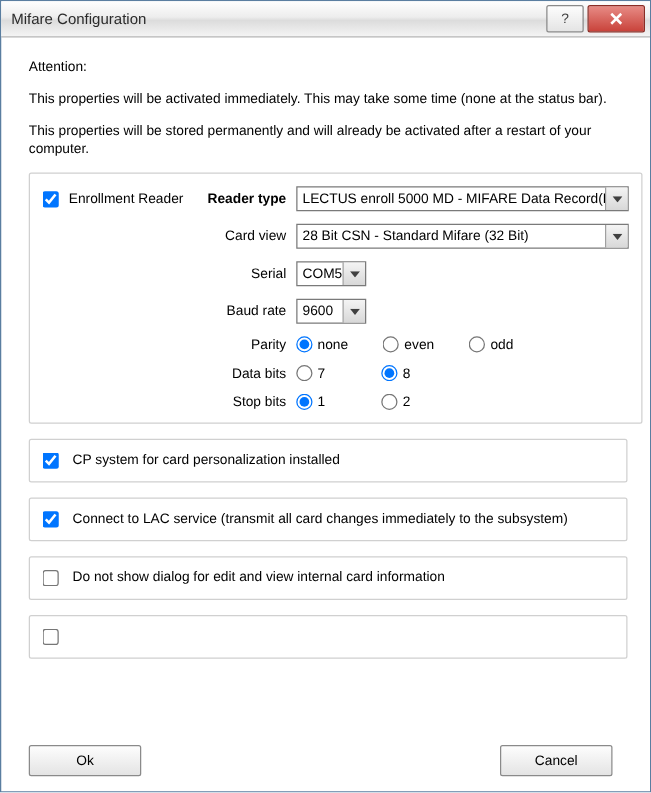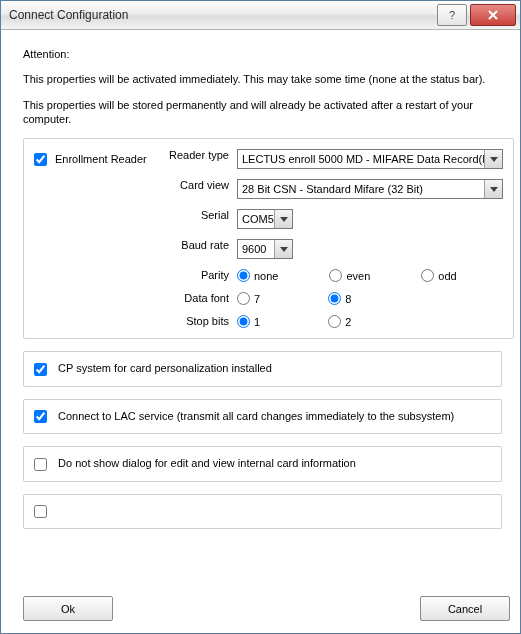--- a/index.html
+++ b/index.html
@@ -7,43 +7,43 @@
   .titlebar{height:28px;background:linear-gradient(to bottom,#fefefe 0%,#ededed 45%,#dcdcdc 55%,#f4f4f4 100%);border-bottom:1px solid #b4b4b4;display:flex;align-items:center;padding:0 0 0 8px;}
   .titlebar .title{flex:1;color:#2b2b2b;font-size:12px;}
   .tb-btn{height:20px;display:flex;align-items:center;justify-content:center;border:1px solid #8a8a8a;background:linear-gradient(to bottom,#fdfdfd,#e4e4e4);border-radius:2px;margin-right:3px;}
   .tb-help{width:28px;color:#444;}
   .tb-close{width:44px;background:linear-gradient(to bottom,#e78b85,#c9433b);border-color:#8a2c25;color:#fff;margin-right:4px;}
   .tb-close svg{display:block;}
   .client{position:relative;flex:1;padding:18px 18px 10px 22px;color:#000;}
   .attn{margin-bottom:12px;}
   .para{margin-bottom:12px;line-height:14px;}
   fieldset{border:1px solid #d0d0d0;border-radius:2px;margin:0 0 12px 0;padding:10px 10px 10px 10px;}
-  .row{display:flex;margin-bottom:10px;}
+  .row{display:flex;align-items:center;margin-bottom:10px;}
   .row.last{margin-bottom:0;}
   .enroll-lbl{margin-left:4px;}
   input[type=checkbox]{margin:0 4px 0 0;vertical-align:middle;}
   input[type=radio]{margin:0 4px 0 0;vertical-align:middle;}
   .select{display:inline-flex;align-items:center;height:20px;border:1px solid #7a7a7a;background:#fff;box-sizing:border-box;}
   .select .sval{flex:1;padding:0 4px;white-space:nowrap;overflow:hidden;}
   .select .sbtn{width:17px;height:18px;border-left:1px solid #a0a0a0;background:linear-gradient(to bottom,#f4f4f4,#d8d8d8);display:flex;align-items:center;justify-content:center;}
   .select .sbtn svg{display:block;}
   .w-lg{width:266px;}
   .w-sm{width:56px;}
-  .rg{display:flex;align-items:center;gap:23px;}
+  .rg{display:flex;align-items:center;}
   .ropt{display:flex;align-items:center;margin-right:28px;}
   .chk-line label{margin-left:4px;}
-  .footer{position:absolute;bottom:12px;left:22px;right:10px;display:flex;justify-content:space-between;}
+  .footer{position:absolute;bottom:12px;left:22px;right:30px;display:flex;justify-content:space-between;}
   .btn{width:88px;height:23px;border:1px solid #8a8a8a;background:linear-gradient(to bottom,#fdfdfd,#e4e4e4);border-radius:2px;display:flex;align-items:center;justify-content:center;}
 </style>
 </head>
 <body>
 
 <div class="window">
   <div class="titlebar">
-    <div class="title">Connect Configuration</div>
+    <div class="title">Mifare Configuration</div>
     <div class="tb-btn tb-help">
       <span>?</span>
     </div>
     <div class="tb-btn tb-close">
       <span>
         <svg width="12" height="10" viewBox="0 0 12 10">
             <path d="M2 1 L10 9 M10 1 L2 9" stroke="#fff" stroke-width="2" fill="none"></path>
           </svg>
       </span>
     </div>
@@ -53,21 +53,21 @@
     <div class="attn">Attention:</div>
     <div class="para">This properties will be activated immediately. This may take some time (none at the status bar).</div>
     <div class="para">This properties will be stored permanently and will already be activated after a restart of your computer.</div>
 
     <fieldset>
       <div class="row">
         <div style="width:120px;display:flex;align-items:center;">
           <input type="checkbox" checked="" style="">
           <span class="enroll-lbl">Enrollment Reader</span>
         </div>
-        <div style="width:75px;text-align:right;padding-right:8px;">Reader type</div>
+        <div style="width:75px;text-align:right;padding-right:8px;font-weight:bold;">Reader type</div>
         <div class="select w-lg">
           <div class="sval">LECTUS enroll 5000 MD - MIFARE Data Record(P)</div>
           <div class="sbtn">
               <svg width="8" height="5">
                 <path d="M0 0 L8 0 L4 5 Z" fill="#404040"></path>
               </svg>
             </div>
         </div>
       </div>
 
@@ -124,21 +124,21 @@
             </div>
           <div class="ropt">
               <input type="radio" name="parity" style="">
               <span>odd</span>
             </div>
         </div>
       </div>
 
       <div class="row">
         <div style="width:120px;"></div>
-        <div style="width:75px;text-align:right;padding-right:8px;">Data font</div>
+        <div style="width:75px;text-align:right;padding-right:8px;">Data bits</div>
         <div class="rg">
           <div class="ropt" style="margin-right:45px;">
               <input type="radio" name="dbits" style="">
               <span>7</span>
             </div>
           <div class="ropt">
               <input type="radio" name="dbits" checked="" style="">
               <span>8</span>
             </div>
         </div>

